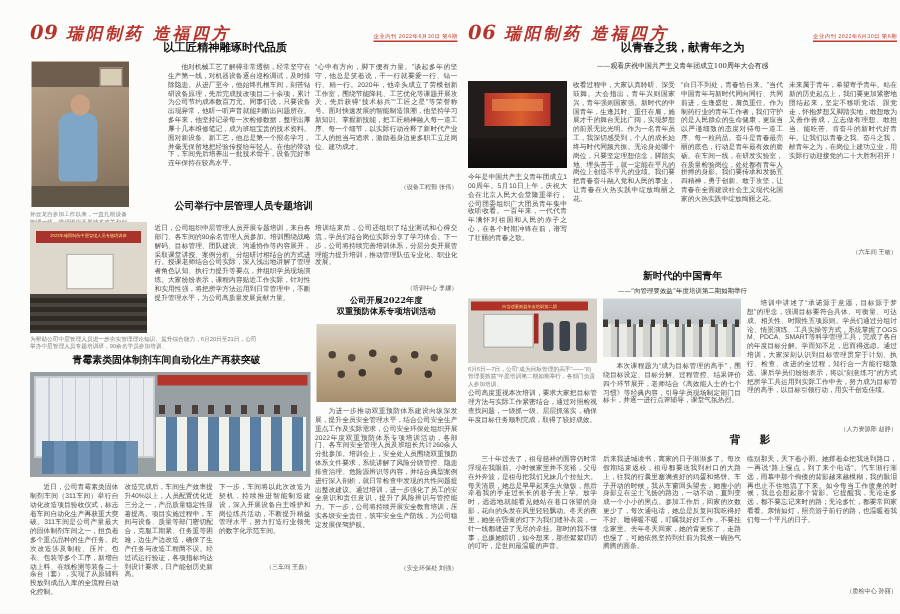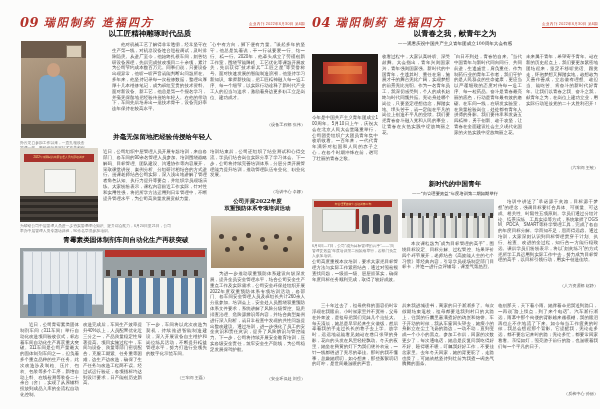--- a/index.html
+++ b/index.html
@@ -10,21 +10,21 @@
   .masthead{height:18px;}
   .pagenum{font-family:"DejaVu Serif","Liberation Serif",serif;font-style:italic;font-weight:bold;
            font-size:13px;color:#b5342c;vertical-align:top;letter-spacing:0.5px;}
   .brand{font-family:"DejaVu Serif","Liberation Serif",serif;font-style:italic;font-weight:bold;
          font-size:11px;color:#b5342c;letter-spacing:2px;margin-left:5px;vertical-align:top;}
   .edition{position:absolute;right:0;top:7px;font-size:3.6px;color:#c0392b;
            border-bottom:0.6px solid #c0392b;padding-bottom:1px;letter-spacing:0.3px;}
   
   .hl{font-family:"DejaVu Serif","Liberation Serif",serif;font-weight:bold;color:#141414;
       text-align:center;line-height:1.25;}
-  .hl1{font-size:7.5px;}
+  .hl1{font-size:7.5px;font-family:Liberation Mono, monospace;}
   .hl2{font-size:6.6px;}
   .hl3{font-size:5.5px;}
   .sub{font-family:"DejaVu Serif","Liberation Serif",serif;color:#2e2e2e;text-align:center;font-size:4.6px;}
   
   .bt{font-size:4.5px;line-height:1.3;color:#4b4b4b;text-align:justify;overflow:hidden;
       word-break:break-all;}
   .ind{text-indent:9px;}
   .cap{font-size:3.8px;line-height:1.3;color:#787878;overflow:hidden;word-break:break-all;}
   .byline{font-size:4.1px;color:#565656;text-align:right;}
   
@@ -50,21 +50,21 @@
     <div style="left:18px;top:34px;width:26px;height:46px;background:#7fa6c4;border-radius:8px 8px 3px 3px;"></div>
     <div style="left:26px;top:22px;width:13px;height:14px;background:#caa183;border-radius:50%;"></div>
     <div style="left:0;bottom:0;width:100%;height:14px;background:#5f5648;"></div>
   </div>
   <div class="abs cap" style="left:20px;top:141px;width:67px;height:13px;">孙云龙自参加工作以来，一直扎根设备管理一线，带领班组开展技术攻关和创新改造，为车间稳定生产保驾护航。</div>
 
   <div class="abs bt ind" style="left:112px;top:42px;width:95px;height:91px;">他对机械工艺了解得非常透彻，经常坚守在生产第一线，对机器设备逐台巡检调试，及时排除隐患。从进厂至今，他始终扎根车间，刻苦钻研设备原理，先后完成技改项目二十余项，累计为公司节约成本数百万元。同事们说，只要设备出现异常，他听一听声音就能判断出问题所在。多年来，他坚持记录每一次检修数据，整理出厚厚十几本维修笔记，成为班组宝贵的技术资料。面对新设备、新工艺，他总是第一个报名学习，并毫无保留地把经验传授给年轻人。在他的带动下，车间先后培养出一批技术骨干，设备完好率连年保持在较高水平。</div>
   <div class="abs bt" style="left:210px;top:42px;width:95px;height:79px;">“心中有方向，脚下便有力量。”谈起多年的坚守，他总是笑着说，干一行就要爱一行、钻一行、精一行。2020年，他牵头成立了劳模创新工作室，围绕节能降耗、工艺优化等课题开展攻关，先后获得“技术标兵”“工匠之星”等荣誉称号。面对快速发展的智能制造浪潮，他坚持学习新知识、掌握新技能，把工匠精神融入每一道工序、每一个细节，以实际行动诠释了新时代产业工人的担当与追求，激励着身边更多职工立足岗位、建功成才。</div>
   <div class="abs byline" style="left:210px;top:122px;width:95px;">（设备工程部 张伟）</div>
 
-  <div class="abs hl hl2" style="left:20px;top:133px;width:285px;">并毫无保留地把经验传授给年轻人</div>
+  <div class="abs hl hl2" style="left:20px;top:133px;width:285px;">公司举行中层管理人员专题培训</div>
 
   <div class="photo" style="left:20px;top:148px;width:78px;height:74px;background:#ded8cc;">
     <div style="left:4px;top:6px;width:70px;height:8px;background:#a8322c;">
       <div class="banner-txt" style="position:static;">2022年瑞阳制药中层管理人员专题培训班</div>
     </div>
     <div style="left:24px;top:21px;width:30px;height:22px;background:#f6f6f3;border:0.5px solid #b9b9b2;"></div>
     <div style="left:0;bottom:0;width:100%;height:26px;background:repeating-linear-gradient(180deg,#4a443e 0 3px,#2f2b27 3px 6px);"></div>
   </div>
 
   <div class="abs bt" style="left:103px;top:149px;width:104px;height:73px;">近日，公司组织中层管理人员开展专题培训，来自各部门、各车间的90余名管理人员参加。培训围绕战略解码、目标管理、团队建设、沟通协作等内容展开，采取课堂讲授、案例分析、分组研讨相结合的方式进行。授课老师结合公司实际，深入浅出地讲解了管理者角色认知、执行力提升等要点，并组织学员现场演练。大家纷纷表示，课程内容贴近工作实际，针对性和实用性强，将把所学方法运用到日常管理中，不断提升管理水平，为公司高质量发展贡献力量。</div>
@@ -75,35 +75,35 @@
   <div class="abs hl hl3" style="left:210px;top:198px;width:95px;">
     <div>公司开展2022年度</div>
     <div>双重预防体系专项培训活动</div>
   </div>
   <div class="photo" style="left:211px;top:216px;width:93px;height:52px;background:linear-gradient(180deg,#dad2c4 0%,#c4b295 45%,#a78e6d 100%);">
     <div style="left:8px;top:18px;width:5px;height:5px;border-radius:50%;background:#4e4238;box-shadow:13px 2px 0 #5a4b3d,27px -1px 0 #463a30,41px 3px 0 #54463b,55px 0 0 #493d33,68px 2px 0 #5a4b3d,20px 12px 0 #3f352c,44px 11px 0 #4a3e34,64px 13px 0 #42382e,6px 13px 0 #4a3e34;"></div>
   </div>
   <div class="abs bt ind" style="left:210px;top:271px;width:95px;height:104px;">为进一步推动双重预防体系建设向纵深发展，提升全员安全管理水平，结合公司安全生产重点工作及实际需求，公司安全环保处组织开展2022年度双重预防体系专项培训活动，各部门、各车间安全管理人员及班组长共计260余人分批参加。培训会上，安全处人员围绕双重预防体系文件要求，系统讲解了风险分级管控、隐患排查治理、危险源辨识等内容，并结合典型案例进行深入剖析，就日常检查中发现的共性问题提出整改建议。通过培训，进一步强化了员工的安全意识和责任意识，提升了风险辨识与管控能力。下一步，公司将持续开展安全教育培训，压实各级安全责任，筑牢安全生产防线，为公司稳定发展保驾护航。</div>
   <div class="abs byline" style="left:210px;top:376px;width:95px;">（安全环保处 刘强）</div>
 
-  <div class="abs hl hl2" style="left:32px;top:236px;width:188px;">青霉素类固体制剂车间自动化生产再获突破</div>
+  <div class="abs hl hl2" style="left:17px;top:236px;width:188px;">青霉素类固体制剂车间自动化生产再获突破</div>
   <div class="photo" style="left:20px;top:248px;width:187px;height:70px;background:#98a0a3;">
     <div style="left:3px;top:3px;width:78px;height:52px;background:#e7ebee;border:0.5px solid #c7ced4;background-image:repeating-linear-gradient(90deg,transparent 0 8px,#c6cdd4 8px 9px);"></div>
     <div style="right:2px;top:2px;width:100px;height:7px;background:#b5342c;"></div>
     <div style="left:86px;top:22px;width:98px;height:6px;background:repeating-linear-gradient(90deg,#4a3f39 0 4px,transparent 4px 11px);"></div>
     <div style="left:84px;bottom:4px;width:100px;height:36px;background:repeating-linear-gradient(90deg,#f1f1ec 0 7px,#5b7fa3 7px 14px);"></div>
     <div style="left:8px;bottom:2px;width:64px;height:22px;background:repeating-linear-gradient(90deg,#5b7fa3 0 8px,#6e90b2 8px 16px);"></div>
   </div>
   <div class="abs bt ind" style="left:20px;top:322px;width:59px;height:80px;">近日，公司青霉素类固体制剂车间（311车间）举行自动化改造项目验收仪式，标志着车间自动化生产再获重大突破。311车间是公司产量最大的固体制剂车间之一，担负着多个重点品种的生产任务。此次改造涉及制粒、压片、包衣、包装等多个工序，新增自动上料、在线检测等装备二十余台（套），实现了从原辅料投放到成品入库的全流程自动化控制。</div>
   <div class="abs bt" style="left:83px;top:322px;width:59px;height:80px;">改造完成后，车间生产效率提升40%以上，人员配置优化近三分之一，产品质量稳定性显著提高。项目实施过程中，车间与设备、质量等部门密切配合，克服工期紧、任务重等困难，边生产边改造，确保了生产任务与改造工程两不误。经过试运行验证，各项指标均达到设计要求，日产能创历史新高。</div>
   <div class="abs bt" style="left:146px;top:322px;width:61px;height:52px;">下一步，车间将以此次改造为契机，持续推进智能制造建设，深入开展设备自主维护和岗位练兵活动，不断提升精益管理水平，努力打造行业领先的数字化示范车间。</div>
   <div class="abs byline" style="left:146px;top:375px;width:61px;">（三车间 王磊）</div>
 
   <div class="abs masthead" style="left:312px;top:15px;width:286px;">
-    <span class="pagenum">04</span><span class="brand">瑞阳制药 造福四方</span>
+    <span class="pagenum">06</span><span class="brand">瑞阳制药 造福四方</span>
     <span class="edition">企业内刊 2022年6月30日 第6期</span>
   </div>
 
   <div class="abs hl hl1" style="left:312px;top:29px;width:286px;">以青春之我，献青年之为</div>
   <div class="abs sub" style="left:312px;top:41px;width:286px;">——观看庆祝中国共产主义青年团成立100周年大会有感</div>
 
   <div class="photo" style="left:312px;top:54px;width:66px;height:58px;background:#221d1a;">
     <div style="left:11px;top:8px;width:44px;height:22px;background:linear-gradient(90deg,#b5332a,#d95f2e 55%,#b5332a);"></div>
     <div style="left:16px;top:12px;width:34px;height:8px;background:#e8854c;opacity:0.7;"></div>
     <div style="left:0;bottom:0;width:100%;height:20px;background:linear-gradient(180deg,#1b1715,#0f0d0c);"></div>
@@ -133,18 +133,19 @@
 
   <div class="photo" style="left:402px;top:199px;width:92px;height:39px;background:linear-gradient(180deg,#cfd4d6 0%,#c2c7ca 40%,#b9bec1 100%);">
     <div style="left:0;bottom:0;width:100%;height:22px;background:repeating-linear-gradient(90deg,#e9e9e5 0 5px,#d3d3cd 5px 9px,#7b8187 9px 11px);"></div>
     <div style="left:0;bottom:20px;width:100%;height:5px;background:repeating-linear-gradient(90deg,#3f3a36 0 3px,transparent 3px 8px);"></div>
   </div>
   <div class="abs bt ind" style="left:402px;top:241px;width:92px;height:60px;">本次课程题为“成为目标管理的高手”，围绕目标设定、目标分解、过程管控、结果评价四个环节展开，老师结合《高效能人士的七个习惯》等经典内容，引导学员现场制定部门目标卡，并逐一进行点评辅导，课堂气氛热烈。</div>
 
   <div class="abs bt ind" style="left:498px;top:199px;width:100px;height:84px;">培训中讲述了“承诺源于意愿，目标源于梦想”的理念，强调目标要符合具体、可衡量、可达成、相关性、时限性五项原则。学员们通过分组讨论、情景演练、工具实操等方式，系统掌握了OGSM、PDCA、SMART等科学管理工具，完成了各自的年度目标分解。学而知不足，思而得远虑。通过培训，大家深刻认识到目标管理贯穿于计划、执行、检查、改进的全过程，知行合一方能行稳致远。课后学员们纷纷表示，将以“刻意练习”的方式把所学工具运用到实际工作中去，努力成为目标管理的高手，以目标引领行动，用实干创造佳绩。</div>
   <div class="abs byline" style="left:498px;top:283px;width:100px;">（人力资源部 赵静）</div>
 
+  <div class="abs hl" style="left:405px;top:289px;width:193px;font-size:7px;letter-spacing:3px;">背　影</div>
   <div class="abs bt ind" style="left:312px;top:303px;width:86px;height:100px;">三十年过去了，祖母慈祥的面容仍时常浮现在我眼前。小时候家里并不宽裕，父母在外奔波，是祖母把我们兄妹几个拉扯大。每天清晨，她总是早早起来生火做饭，然后牵着我的手走过长长的巷子去上学。放学时，远远地就能看见她站在巷口张望的身影，花白的头发在风里轻轻飘动。冬天的夜里，她坐在昏黄的灯下为我们缝补衣裳，一针一线都缝进了无尽的牵挂。那时的我不懂事，总嫌她唠叨，如今想来，那些絮絮叨叨的叮咛，是世间最温暖的声音。</div>
   <div class="abs bt" style="left:402px;top:303px;width:92px;height:100px;">后来我进城读书，离家的日子渐渐多了。每次假期结束返校，祖母都要送我到村口的大路上，往我的行囊里塞满煮好的鸡蛋和烙饼。车子开动的时候，我从车窗回头望去，她瘦小的身影立在尘土飞扬的路边，一动不动，直到变成一个小小的黑点。参加工作后，回家的次数更少了，每次通电话，她总是反复问我吃得好不好、睡得暖不暖，叮嘱我好好工作，不要挂念家里。去年冬天回家，她的背更驼了，走路也慢了，可她依然坚持到灶前为我煮一碗热气腾腾的面条。</div>
   <div class="abs bt" style="left:498px;top:303px;width:100px;height:86px;">临别那天，天下着小雨。她撑着伞把我送到路口，一再说“路上慢点，到了来个电话”。汽车渐行渐远，雨幕中那个佝偻的背影越来越模糊，我的眼泪再也止不住地流了下来。如今每当工作疲惫的时候，我总会想起那个背影。它提醒我，无论走多远，都不要忘记来时的路；无论多忙，都要常回家看看。亲情如灯，照亮游子前行的路，也温暖着我们每一个平凡的日子。</div>
   <div class="abs byline" style="left:498px;top:391px;width:100px;">（质检中心 孙丽）</div>
 
 </div>
 
 </body></html>

